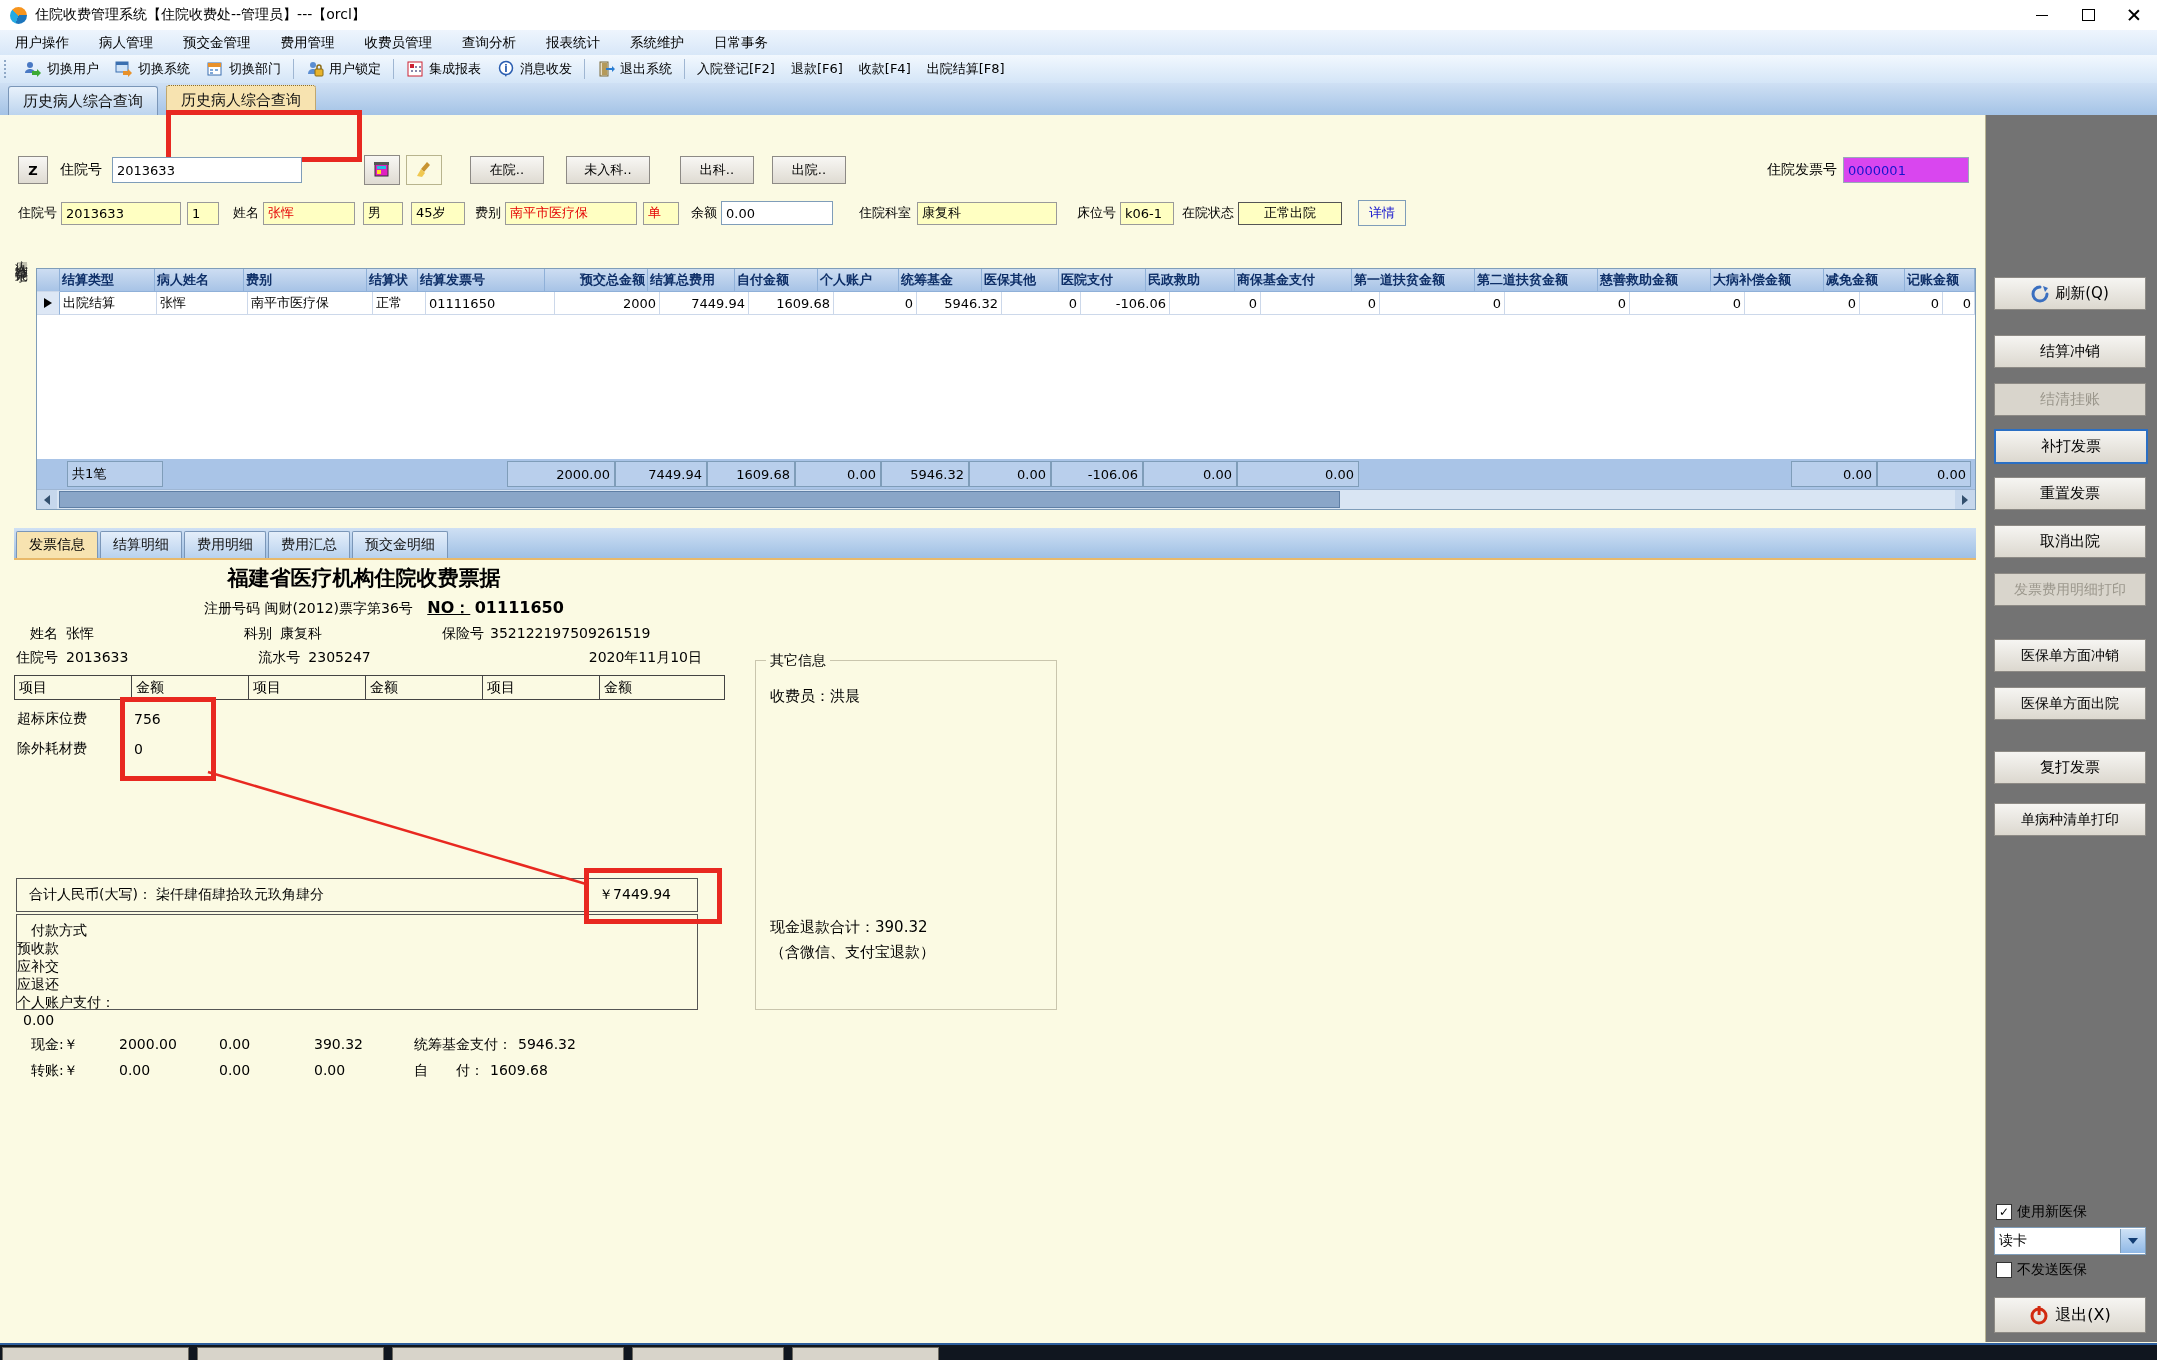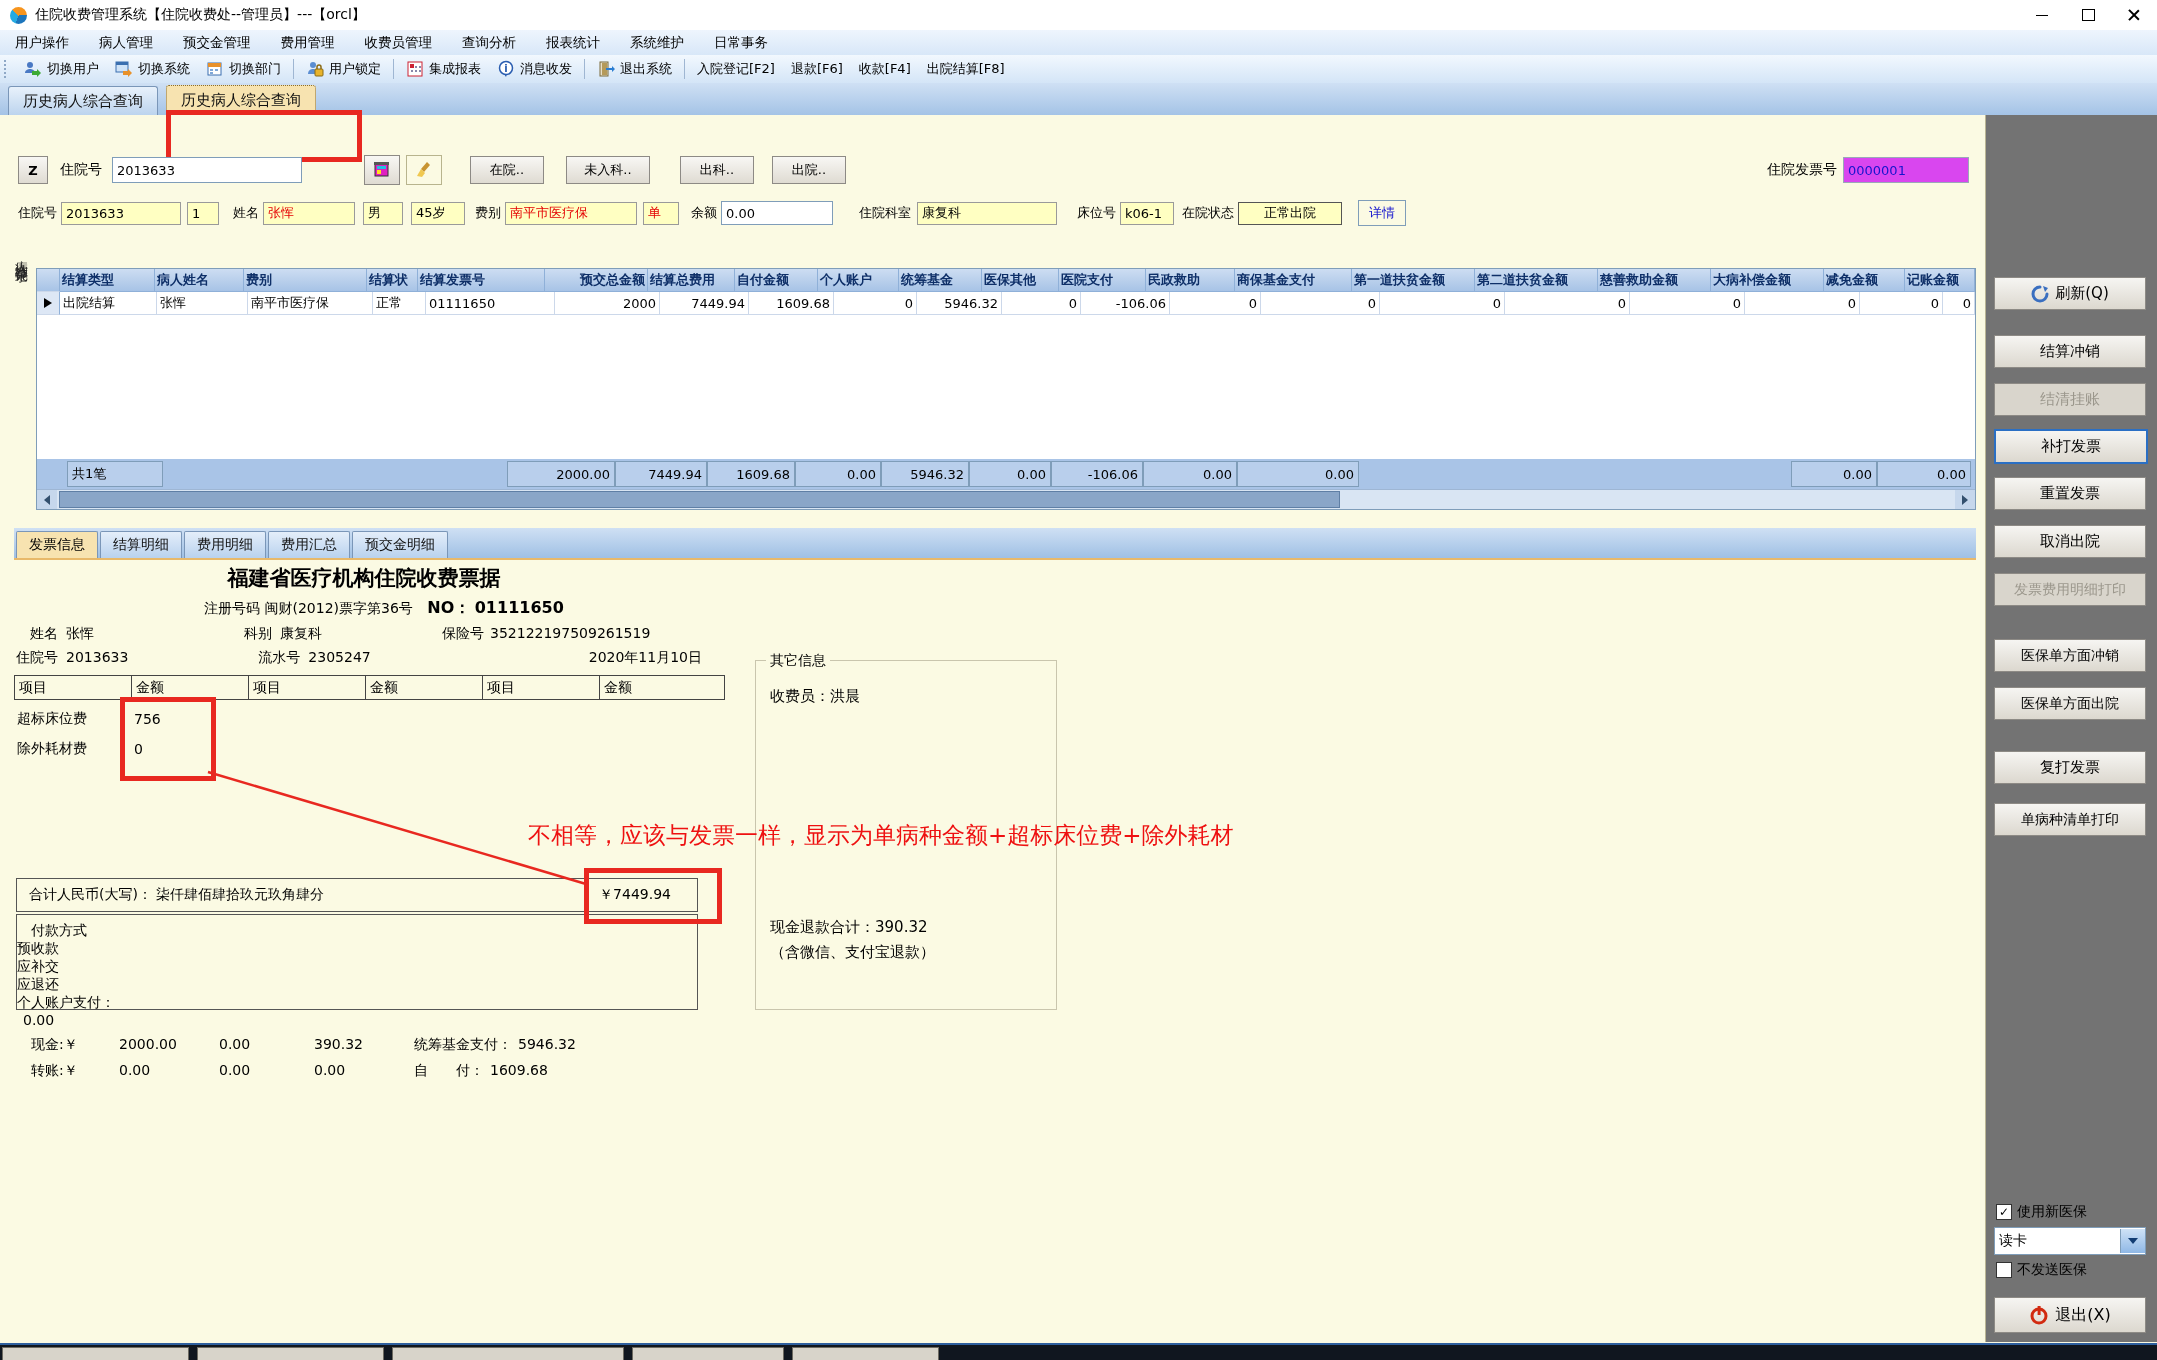--- a/index.html
+++ b/index.html
@@ -354,21 +354,21 @@
     <div class="subtab">结算明细</div>
     <div class="subtab">费用明细</div>
     <div class="subtab">费用汇总</div>
     <div class="subtab">预交金明细</div>
   </div>
 
   <div class="abs inv" style="left:14px;top:560px;width:700px;">
     <div class="invtitle" style="text-align:center;margin-top:4px;">福建省医疗机构住院收费票据</div>
     <div style="margin-top:6px;padding-left:190px;">
       <span>注册号码 闽财(2012)票字第36号</span>
-      <span style="font-weight:700;font-size:16px;margin-left:10px;">NO：</span>
+      <span style="font-weight:700;font-size:16px;margin-left:10px;text-decoration:underline;">NO：</span>
       <span style="font-weight:700;font-size:16px;">01111650</span>
     </div>
     <div style="margin-top:6px;display:flex;">
       <span style="margin-left:16px;">姓名</span>
       <span style="margin-left:8px;">张恽</span>
       <span style="margin-left:150px;">科别</span>
       <span style="margin-left:8px;">康复科</span>
       <span style="margin-left:120px;">保险号</span>
       <span style="margin-left:6px;">352122197509261519</span>
     </div>
@@ -438,21 +438,20 @@
       <span>收费员：</span>
       <span>洪晨</span>
     </div>
     <div style="margin:212px 0 0 14px;font-size:15px;display:flex;">
       <span>现金退款合计：</span>
       <span>390.32</span>
     </div>
     <div style="margin:6px 0 0 14px;font-size:15px;">（含微信、支付宝退款）</div>
   </div>
 
-  <div class="abs annotation" style="left:528px;top:820px;">不相等，应该与发票一样，显示为单病种金额+超标床位费+除外耗材</div>
 
   <div class="abs redbox" style="left:120px;top:697px;width:86px;height:74px;pointer-events:none;"></div>
   <div class="abs redbox" style="left:584px;top:868px;width:128px;height:46px;pointer-events:none;"></div>
   <svg class="abs" style="left:0;top:0;pointer-events:none;" width="2157" height="1360">
     <line x1="208" y1="772" x2="586" y2="884" stroke="#e82820" stroke-width="2.5"></line>
   </svg>
 
   <div class="abs sidepanel">
     <div class="sbtn" style="top:162px;">
       <svg width="18" height="18" style="margin-right:6px;">

